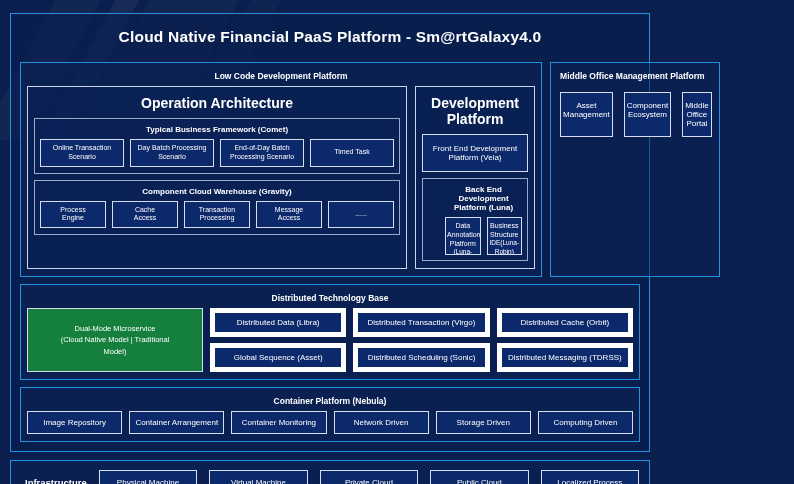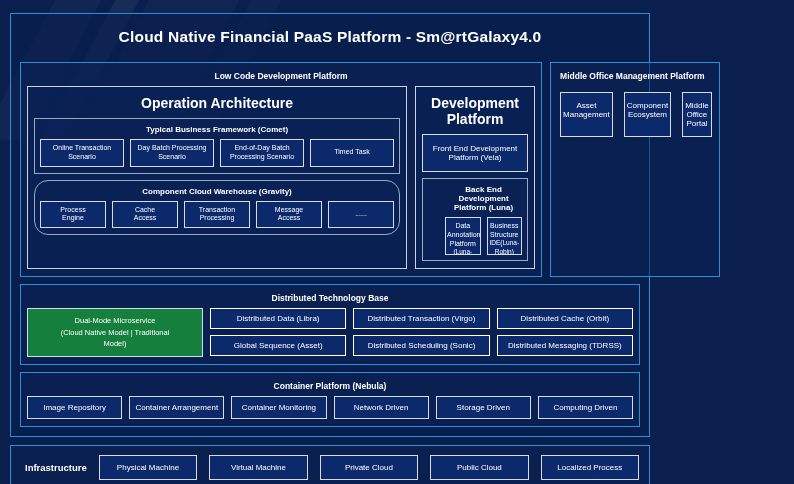--- a/index.html
+++ b/index.html
@@ -94,21 +94,21 @@
     font-weight: bold;
     padding: 3px 0 7px 0;
   }
 
   .group {
     border: 1px solid #9aa9c7;
     background: rgba(12,36,92,0.4);
     padding: 4px 5px 6px 5px;
     margin-bottom: 6px;
   }
-  .group:last-child { margin-bottom: 0; border-radius: 14px; }
+  .group:last-child { margin-bottom: 0; }
   .group-head {
     text-align: center;
     color: #ffffff;
     font-size: 8px;
     font-weight: bold;
     padding: 2px 0 5px 0;
   }
 
   
   .chips { display: flex; gap: 6px; }
@@ -209,21 +209,21 @@
     line-height: 1.55;
     text-align: center;
     padding: 6px 4px;
     display: flex;
     align-items: center;
     justify-content: center;
   }
   .dtb-cols { flex: 1 1 auto; display: flex; gap: 7px; }
   .dtb-col { flex: 1 1 0; display: flex; flex-direction: column; gap: 6px; }
   .dtb-chip {
-    border: 1px solid #ffffff;
+    border: 5px solid #ffffff;
     background: #0c2a6b;
     color: #ffffff;
     font-size: 8px;
     text-align: center;
     padding: 5px 2px;
   }
 
   
   .cp-chips { display: flex; gap: 7px; }
   .cp-chip {

